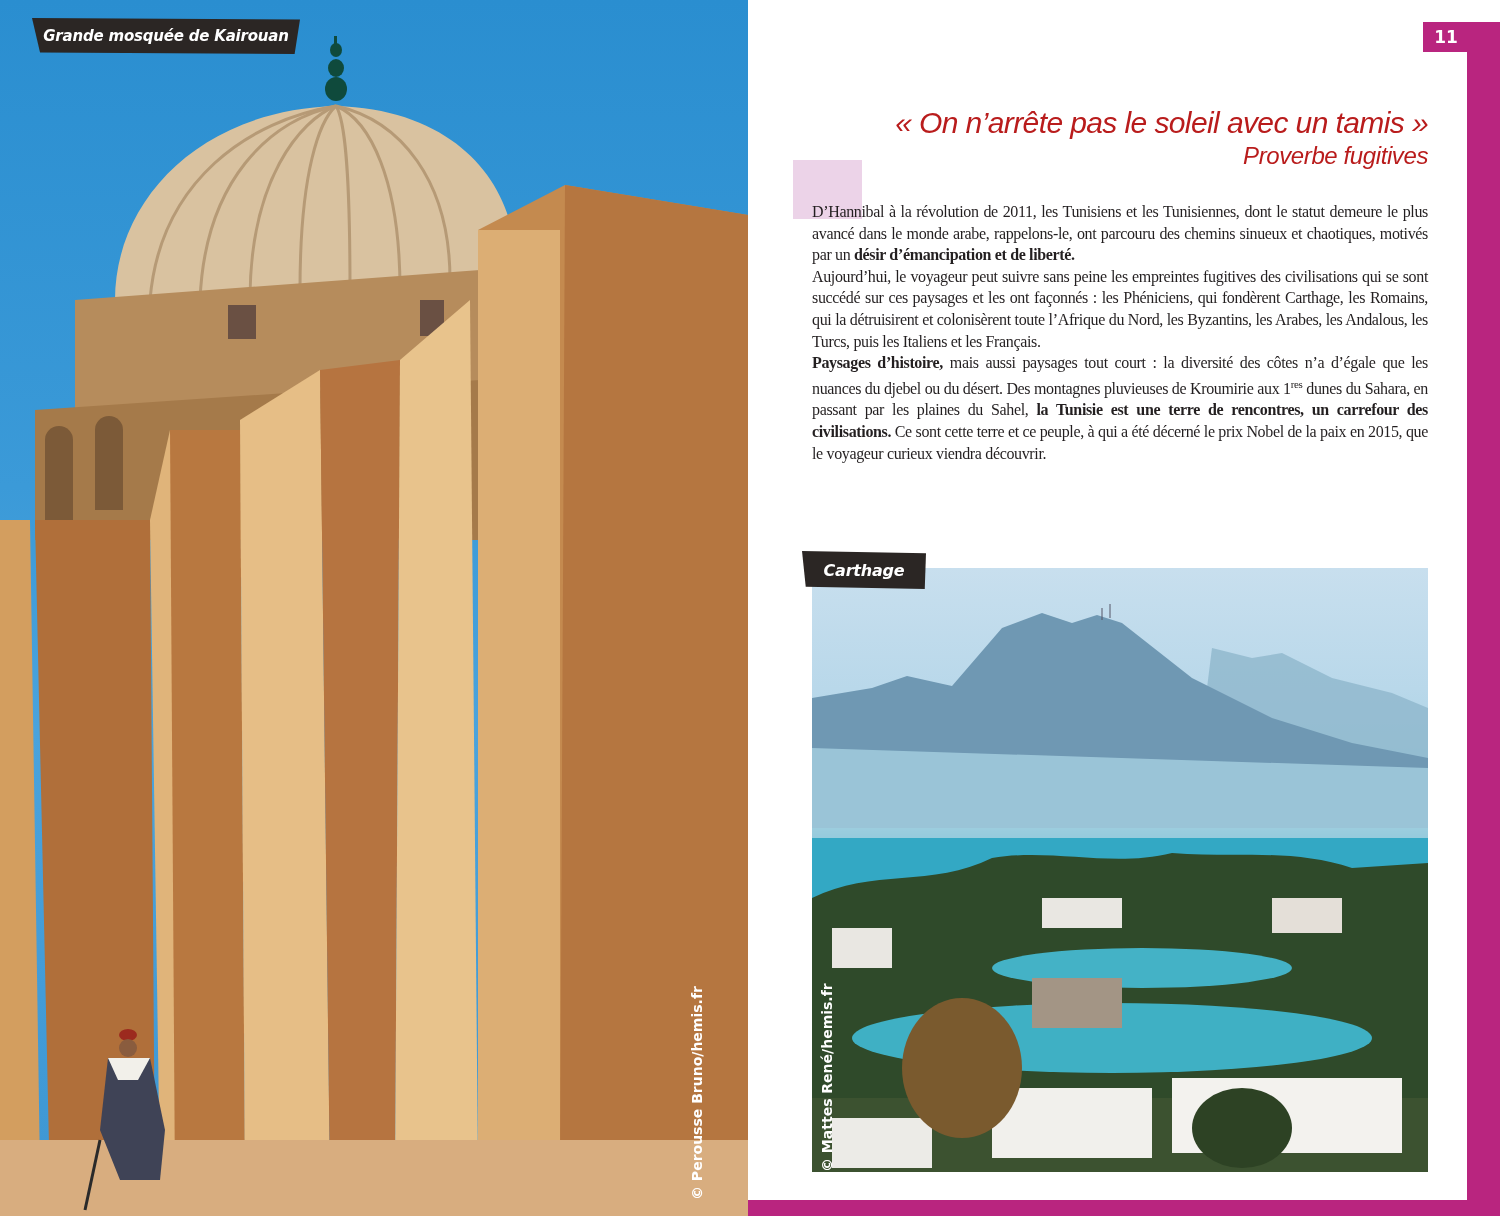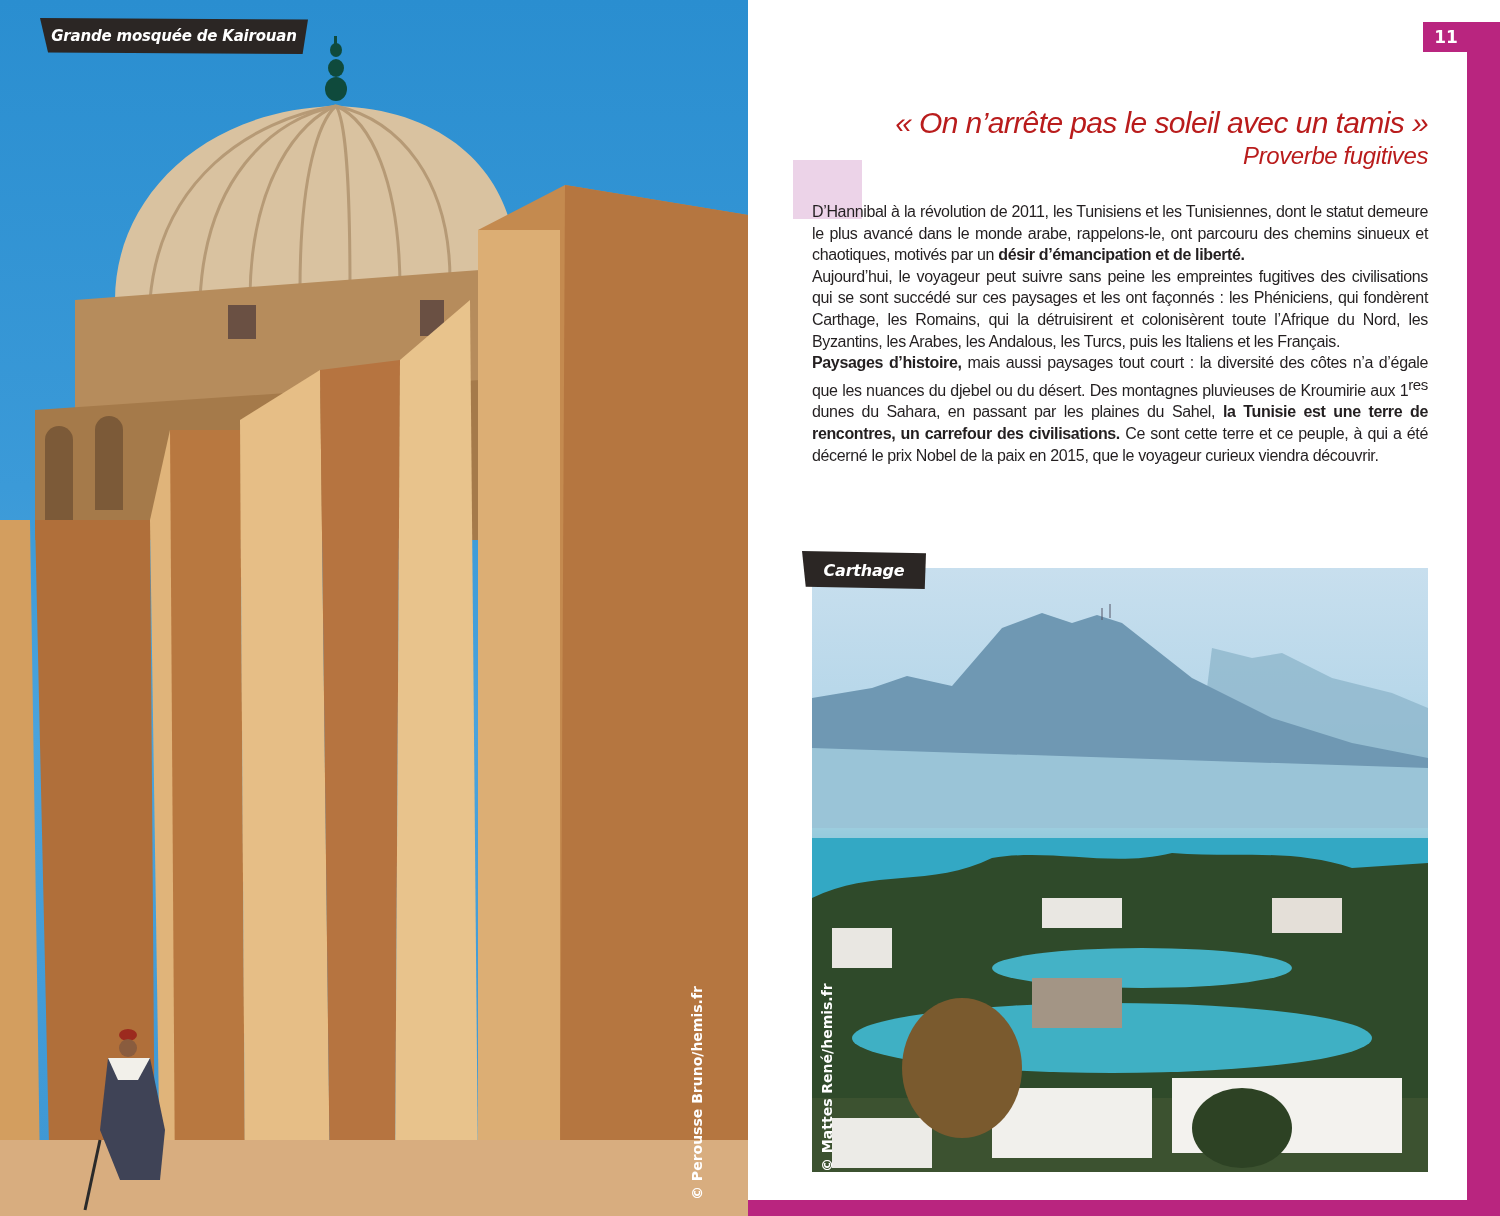--- a/index.html
+++ b/index.html
@@ -6,45 +6,45 @@
     body { width: 1500px; height: 1216px; position: relative; overflow: hidden; background: #ffffff; font-family: "Liberation Sans", sans-serif; }
 
     
     .photo-left { position: absolute; left: 0; top: 0; width: 748px; height: 1216px; overflow: hidden;
       background: linear-gradient(180deg, #2a8ed0 0%, #3b9ad8 40%, #4aa3dc 60%, #3d96d3 100%); }
     .photo-left svg { position: absolute; left: 0; top: 0; }
 
     .caption-tag { position: absolute; background: #2b2624; color: #ffffff; font-family: "DejaVu Sans", sans-serif;
       font-style: italic; font-weight: bold; font-size: 15px; letter-spacing: -0.2px;
       clip-path: polygon(0 0, 100% 4%, 98% 100%, 3% 96%); display: flex; align-items: center; justify-content: center; }
-    .caption-left { left: 40px; top: 18px; width: 268px; height: 36px; text-align: center; }
+    .caption-left { left: 32px; top: 18px; width: 268px; height: 36px; text-align: center; }
     .caption-right { left: 802px; top: 551px; width: 124px; height: 38px; clip-path: polygon(0 0, 100% 6%, 99% 100%, 3% 94%); font-size: 16px; }
 
     .credit { position: absolute; color: #ffffff; font-size: 14px; font-weight: bold; white-space: nowrap;
       transform: rotate(-90deg); transform-origin: left top; font-family: "DejaVu Sans", sans-serif; }
     .credit-left { left: 689px; top: 1200px; }
     .credit-right { left: 819px; top: 1172px; }
 
     
     .magenta-right { position: absolute; left: 1467px; top: 22px; width: 33px; height: 1194px; background: #b9257f; }
     .magenta-bottom { position: absolute; left: 748px; top: 1200px; width: 752px; height: 16px; background: #b9257f; }
     .page-num-box { position: absolute; left: 1423px; top: 22px; width: 46px; height: 30px; background: #b9257f;
       color: #ffffff; font-weight: bold; font-size: 17px; display: flex; align-items: center; justify-content: center; font-family: "DejaVu Sans", sans-serif; }
 
     .quote { position: absolute; right: 72px; top: 104px; text-align: right; color: #b91c1c; font-style: italic; }
     .quote .q-main { font-size: 30px; line-height: 38px; letter-spacing: -0.6px; }
     .quote .q-sub { font-size: 24px; line-height: 28px; letter-spacing: -0.4px; }
 
     .accent-square { position: absolute; left: 793px; top: 160px; width: 69px; height: 59px; background: #ecd3e8; }
 
     .body-text { position: absolute; left: 812px; top: 201px; width: 616px; font-size: 16px; line-height: 21.6px;
-      color: #231f20; text-align: justify; letter-spacing: -0.35px; font-family: Liberation Sans, sans-serif; }
+      color: #231f20; text-align: justify; letter-spacing: -0.35px; font-family: Liberation Serif, serif; }
     .body-text p { margin: 0; }
     .body-text b { font-weight: bold; }
-    .body-text sup { font-size: 15px; vertical-align: 6px; }
+    .body-text sup { font-size: 11px; vertical-align: 6px; }
 
     .photo-right { position: absolute; left: 812px; top: 568px; width: 616px; height: 604px; overflow: hidden;
       background: linear-gradient(180deg, #c8dfee 0%, #b9d8ea 20%, #a6d3e4 35%, #90cbdc 42%, #4eb4cc 45%, #31a8c4 55%, #2ea5c0 100%); }
     .photo-right svg { position: absolute; left: 0; top: 0; }
   </style>
 </head>
 <body>
 
 <div class="photo-left">
   <svg width="748" height="1216" viewBox="0 0 748 1216">

